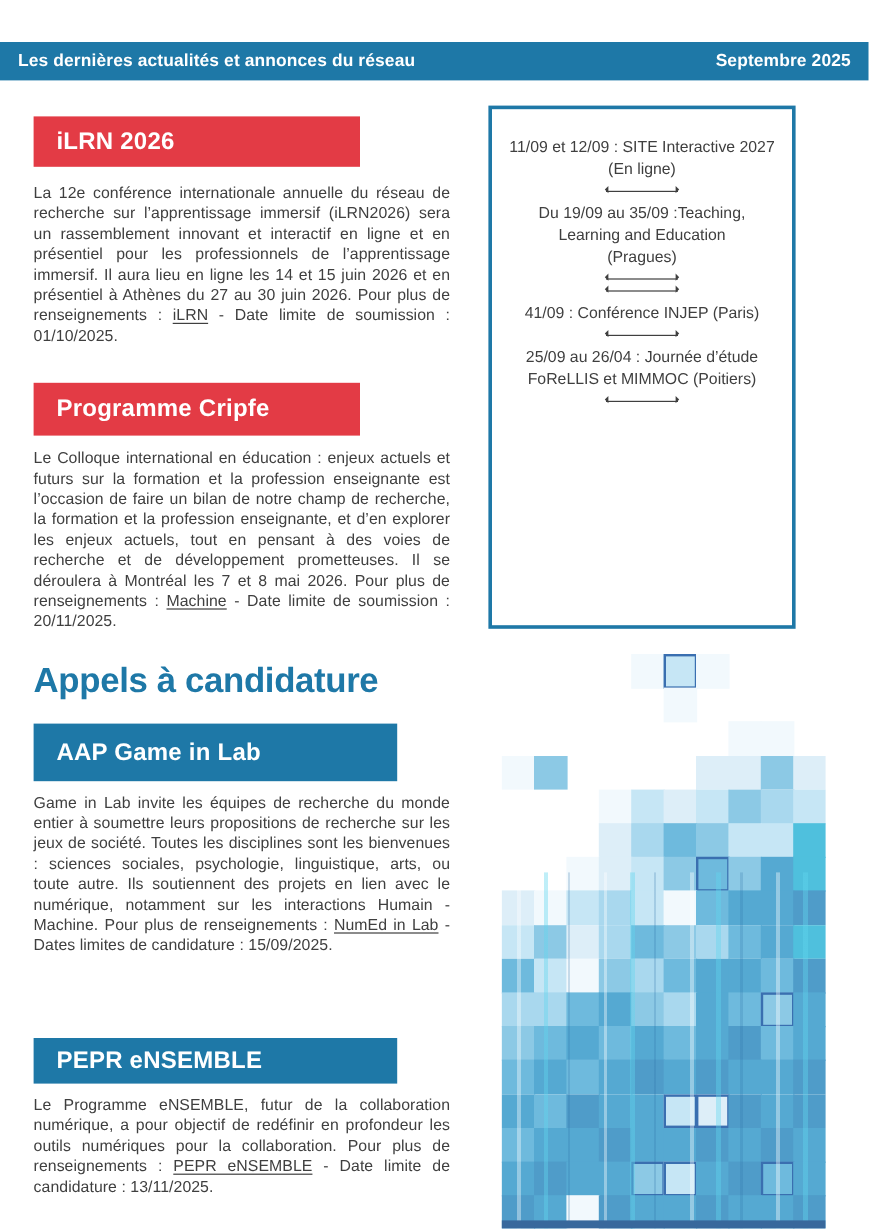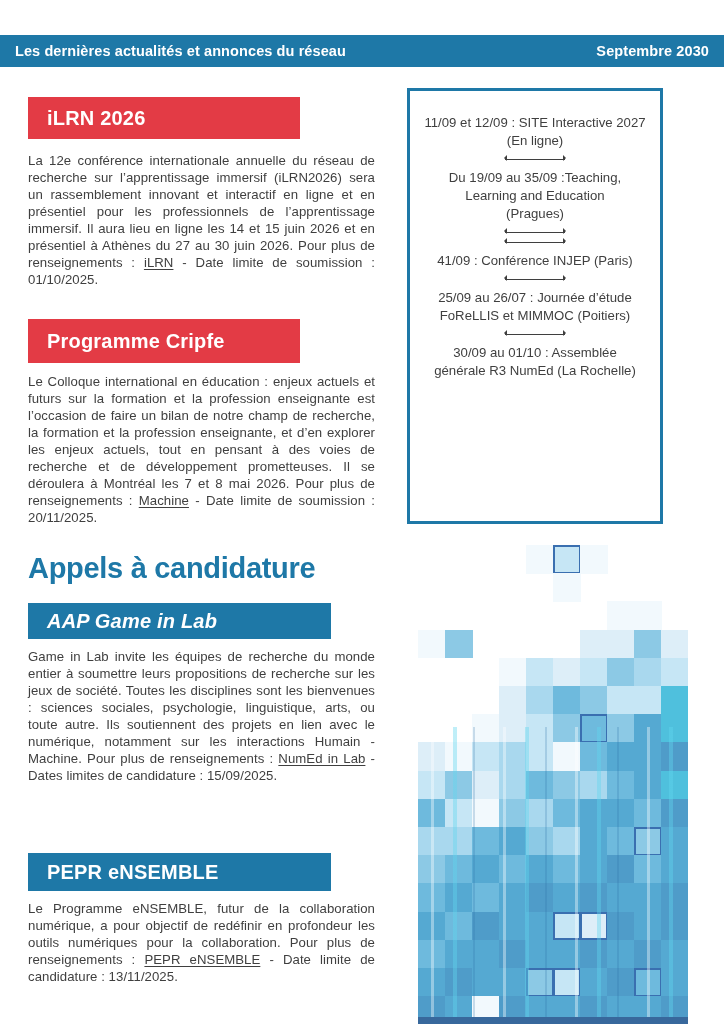--- a/index.html
+++ b/index.html
@@ -20,21 +20,21 @@
   
   .left-col { position:absolute; left:28px; top:97px; width:347px; }
   .hdr-box {
     color:#fff; font-weight:bold; font-size:20px;
     display:flex; align-items:center; padding-left:19px; letter-spacing:.2px;
   }
   .hdr-red  { background:#e33b45; width:272px; }
   .hdr-blue { background:#1e78a7; width:303px; }
   #hdr-ilrn   { height:42px; margin-bottom:13px; }
   #hdr-cripfe { height:44px; margin-bottom:10px; }
-  #hdr-game   { height:36px; margin-bottom:9px;font-style:italic; }
+  #hdr-game   { height:48px; margin-bottom:9px; }
   #hdr-pepr   { height:38px; margin-bottom:9px; }
   .para {
     font-size:13.2px; line-height:17px; text-align:justify;
     color:#3f3f3f; letter-spacing:.05px;
   }
   .para .body-text { display:inline; }
   #para-ilrn   { height:153px; margin-bottom:14px; }
   #para-cripfe { height:162px; margin-bottom:16px; }
   #para-game   { height:170px; margin-bottom:35px; }
   .link { color:inherit; text-decoration:underline; text-underline-offset:2px; cursor:pointer; }
@@ -89,21 +89,21 @@
     background:#38689c; z-index:3;
   }
 </style>
 </head>
 <body>
 
 <div class="page">
 
   <div class="banner">
     <span>Les dernières actualités et annonces du réseau</span>
-    <span>Septembre 2030</span>
+    <span>Septembre 2025</span>
   </div>
 
   <div class="left-col">
 
     <div id="hdr-ilrn" class="hdr-box hdr-red">
       <span>iLRN 2026</span>
     </div>
     <div id="para-ilrn" class="para">
       <span class="body-text">La 12e conférence internationale annuelle du réseau de recherche sur l’apprentissage immersif (iLRN2026) sera un rassemblement innovant et interactif en ligne et en présentiel pour les professionnels de l’apprentissage immersif. Il aura lieu en ligne les 14 et 15 juin 2026 et en présentiel à Athènes du 27 au 30 juin 2026.</span>
       <span>Pour plus de renseignements : </span><a class="link">iLRN</a><span> - Date limite de soumission : 01/10/2025.</span>
@@ -142,25 +142,23 @@
       <div class="agenda-item">11/09 et 12/09  : SITE Interactive 2027
 (En ligne)</div>
       <div class="agenda-sep"></div>
       <div class="agenda-item">Du 19/09 au 35/09 :Teaching,
 Learning and Education
 (Pragues)</div>
       <div class="agenda-sep"></div>
       <div class="agenda-sep"></div>
       <div class="agenda-item">41/09 : Conférence INJEP (Paris)</div>
       <div class="agenda-sep"></div>
-      <div class="agenda-item">25/09 au 26/07 : Journée d’étude
+      <div class="agenda-item">25/09 au 26/04 : Journée d’étude
 FoReLLIS et MIMMOC (Poitiers)</div>
       <div class="agenda-sep"></div>
-      <div class="agenda-item">30/09 au 01/10 : Assemblée
-générale R3 NumEd (La Rochelle)</div>
     </div>
   </div>
 
   <div class="mosaic">
     <div class="streaks"></div>
     <div class="mosaic-bottom"></div>
   <div class="cell" style="left: 108px; top: 0px; background: rgb(242, 249, 253); border-color: rgb(58, 111, 176);"></div>
       <div class="cell cell-b" style="left: 135px; top: 0px; background: rgb(198, 230, 245); border-color: rgb(58, 111, 176);"></div>
       <div class="cell" style="left: 162px; top: 0px; background: rgb(242, 249, 253); border-color: rgb(58, 111, 176);"></div>
       <div class="cell" style="left: 135px; top: 28.2px; background: rgb(242, 249, 253); border-color: rgb(58, 111, 176);"></div>

